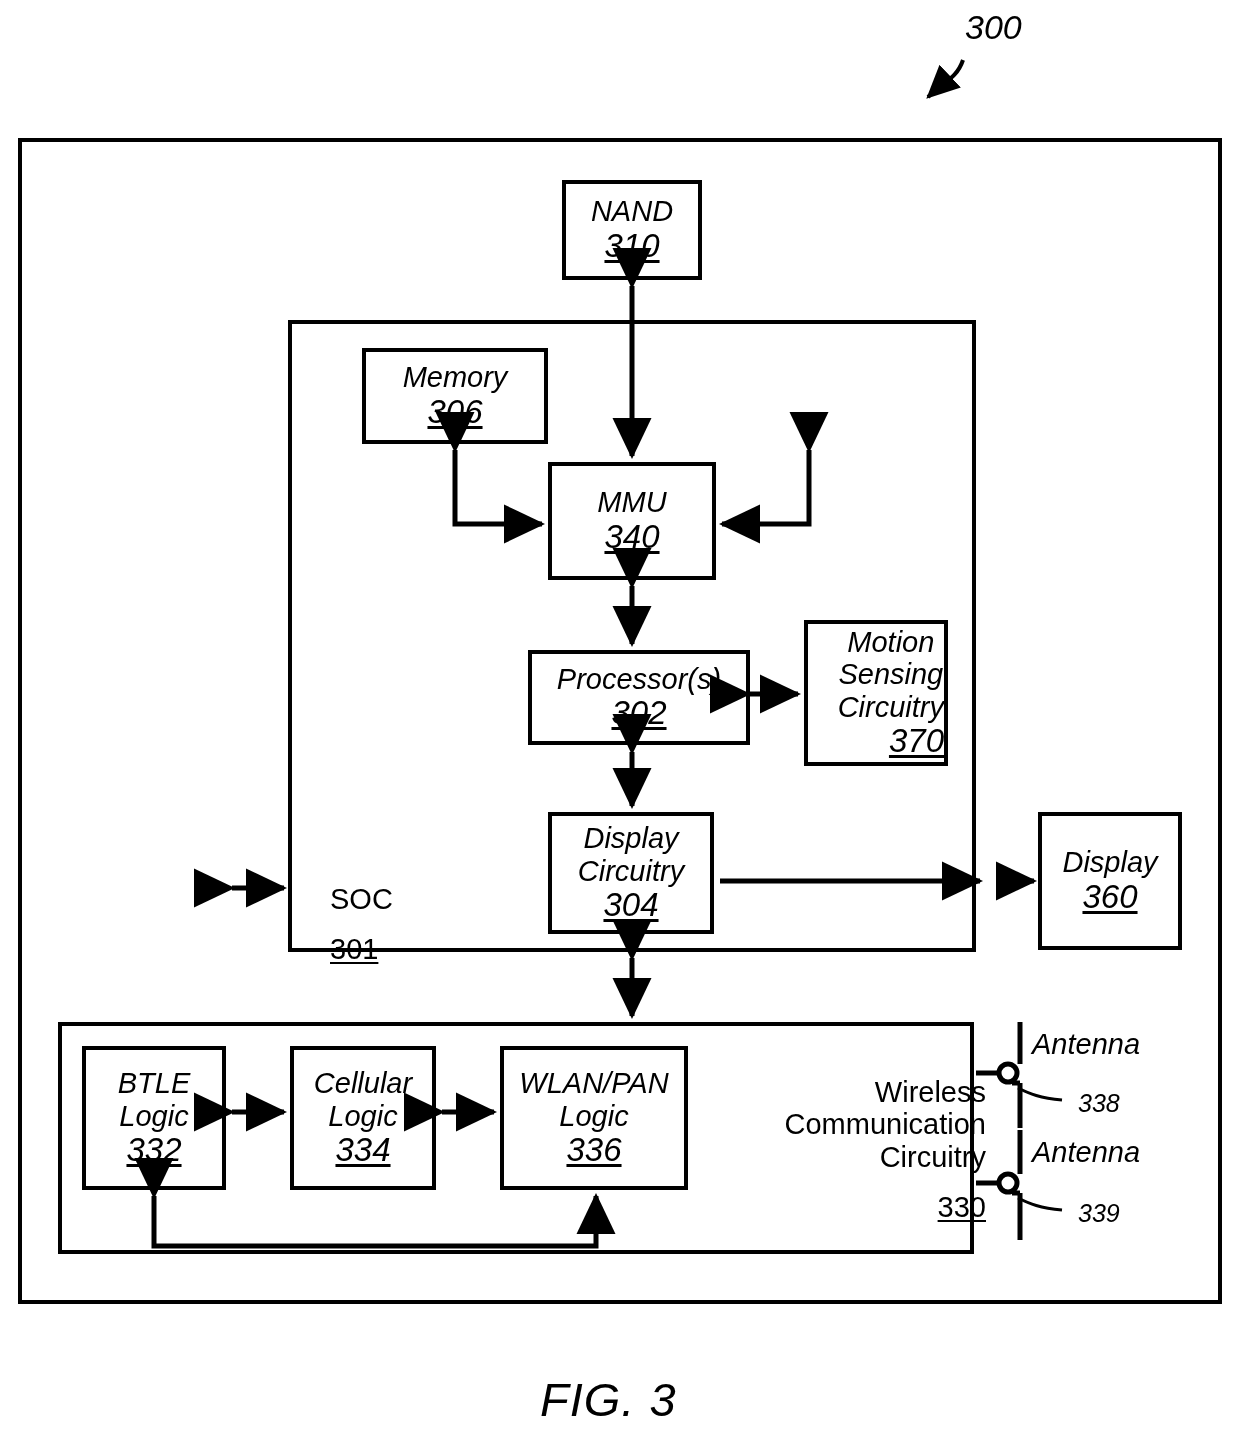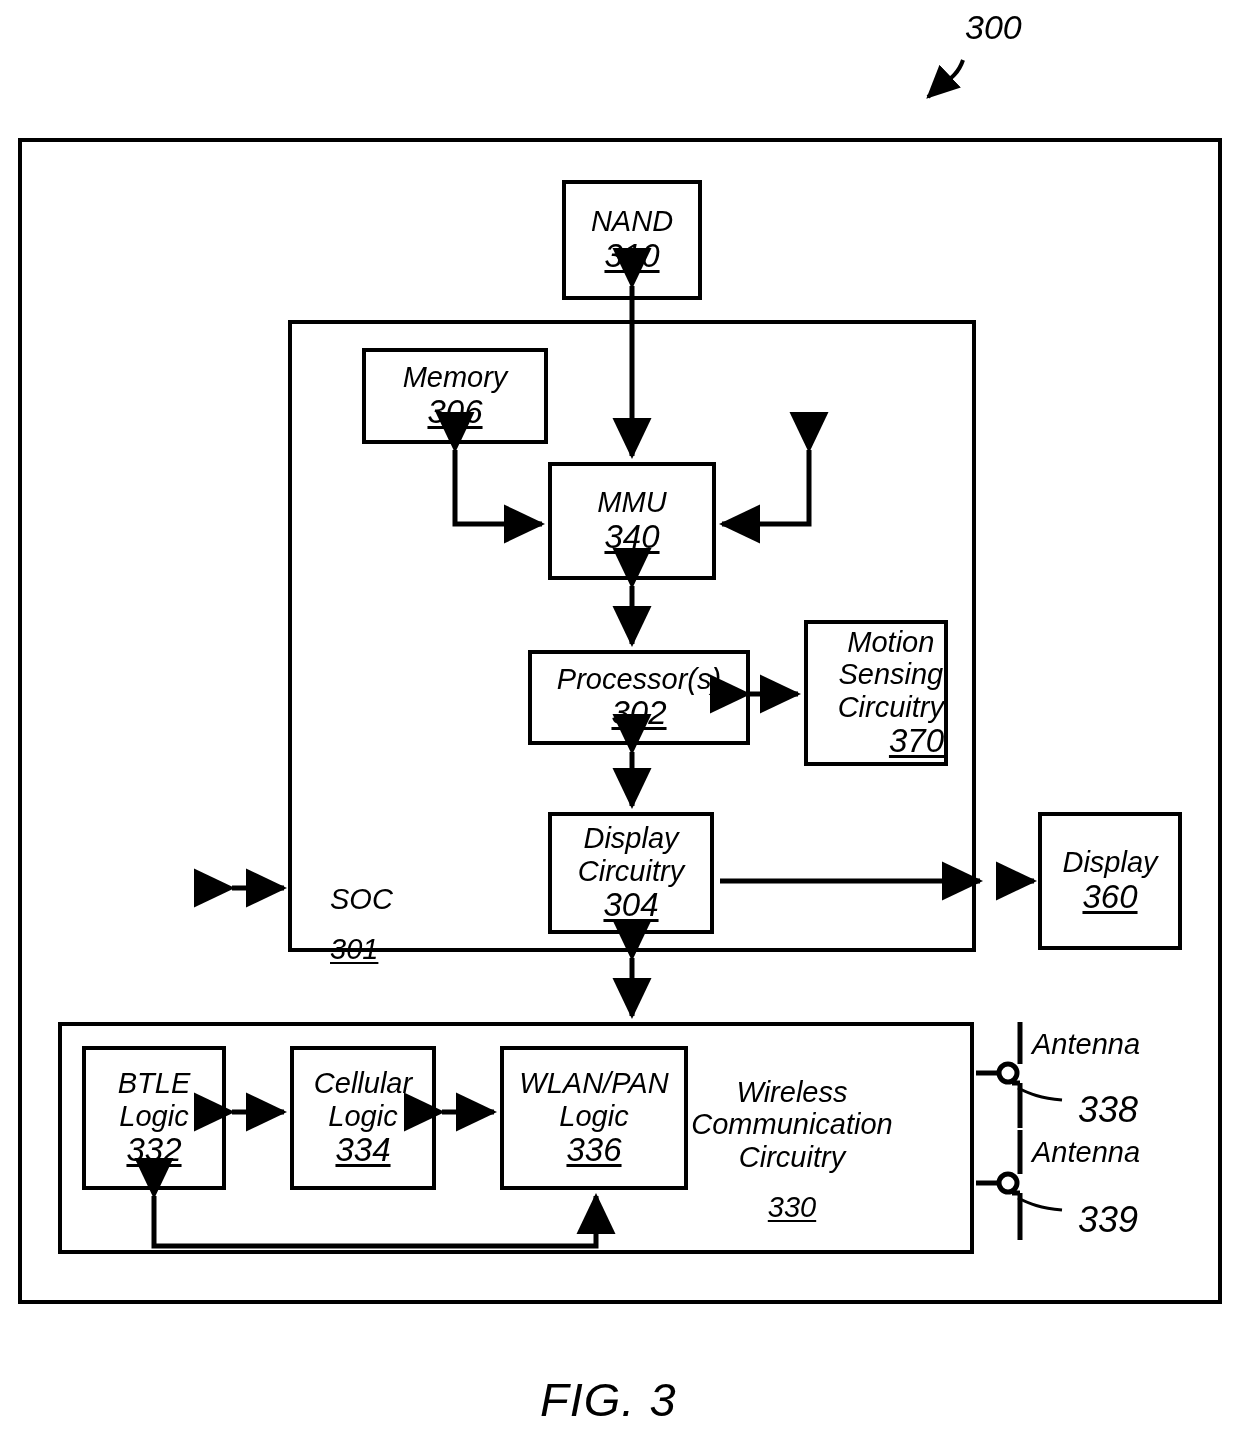--- a/index.html
+++ b/index.html
@@ -65,21 +65,20 @@
     background: #fff;
   }
   .frame-wireless {
     position: absolute;
     box-sizing: border-box;
     border: 4px solid #000;
     background: #fff;
   }
   .freelabel {
     position: absolute;
-    font-style: italic;
     text-align: center;
     line-height: 1.12;
     white-space: pre-line;
   }
   .freelabel .ttl { font-size: 29px; display:block; }
   .freelabel .num {
     font-size: 29px;
     display: block;
     text-decoration: underline;
     text-underline-offset: 3px;
@@ -93,21 +92,21 @@
   .fignum {
     position: absolute;
     font-style: italic;
     font-size: 47px;
     letter-spacing: 1px;
     white-space: nowrap;
   }
   .reflabel {
     position: absolute;
     font-style: italic;
-    font-size: 36px;
+    font-size: 25px;
     white-space: nowrap;
   }
 </style>
 </head>
 <body>
 
 <div id="stage">
 
   <div class="reflabel" style="left:965px; top:8px; font-size:34px;">300</div>
 
@@ -115,28 +114,28 @@
 
   <div class="frame-soc" style="left:288px; top:320px; width:688px; height:632px;"></div>
 
   <div class="freelabel" style="left:330px; top:865px; width:130px; text-align:left;">
     <span class="ttl">SOC</span>
     <span class="num" style="text-align:left;">301</span>
   </div>
 
   <div class="frame-wireless" style="left:58px; top:1022px; width:916px; height:232px;"></div>
 
-  <div class="freelabel" style="left:667px; top:1058px; width:250px;">
+  <div class="freelabel" style="left:736px; top:1058px; width:250px;text-align:right;">
     <span class="ttl">Wireless
 Communication
 Circuitry</span>
     <span class="num">330</span>
   </div>
 
-  <div class="box" style="left:562px; top:180px; width:140px; height:120px;">
+  <div class="box" style="left:562px; top:180px; width:140px; height:100px;">
     <span class="ttl">NAND</span>
     <span class="num">310</span>
   </div>
 
   <div class="box" style="left:362px; top:348px; width:186px; height:96px;">
     <span class="ttl">Memory</span>
     <span class="num">306</span>
   </div>
 
 

